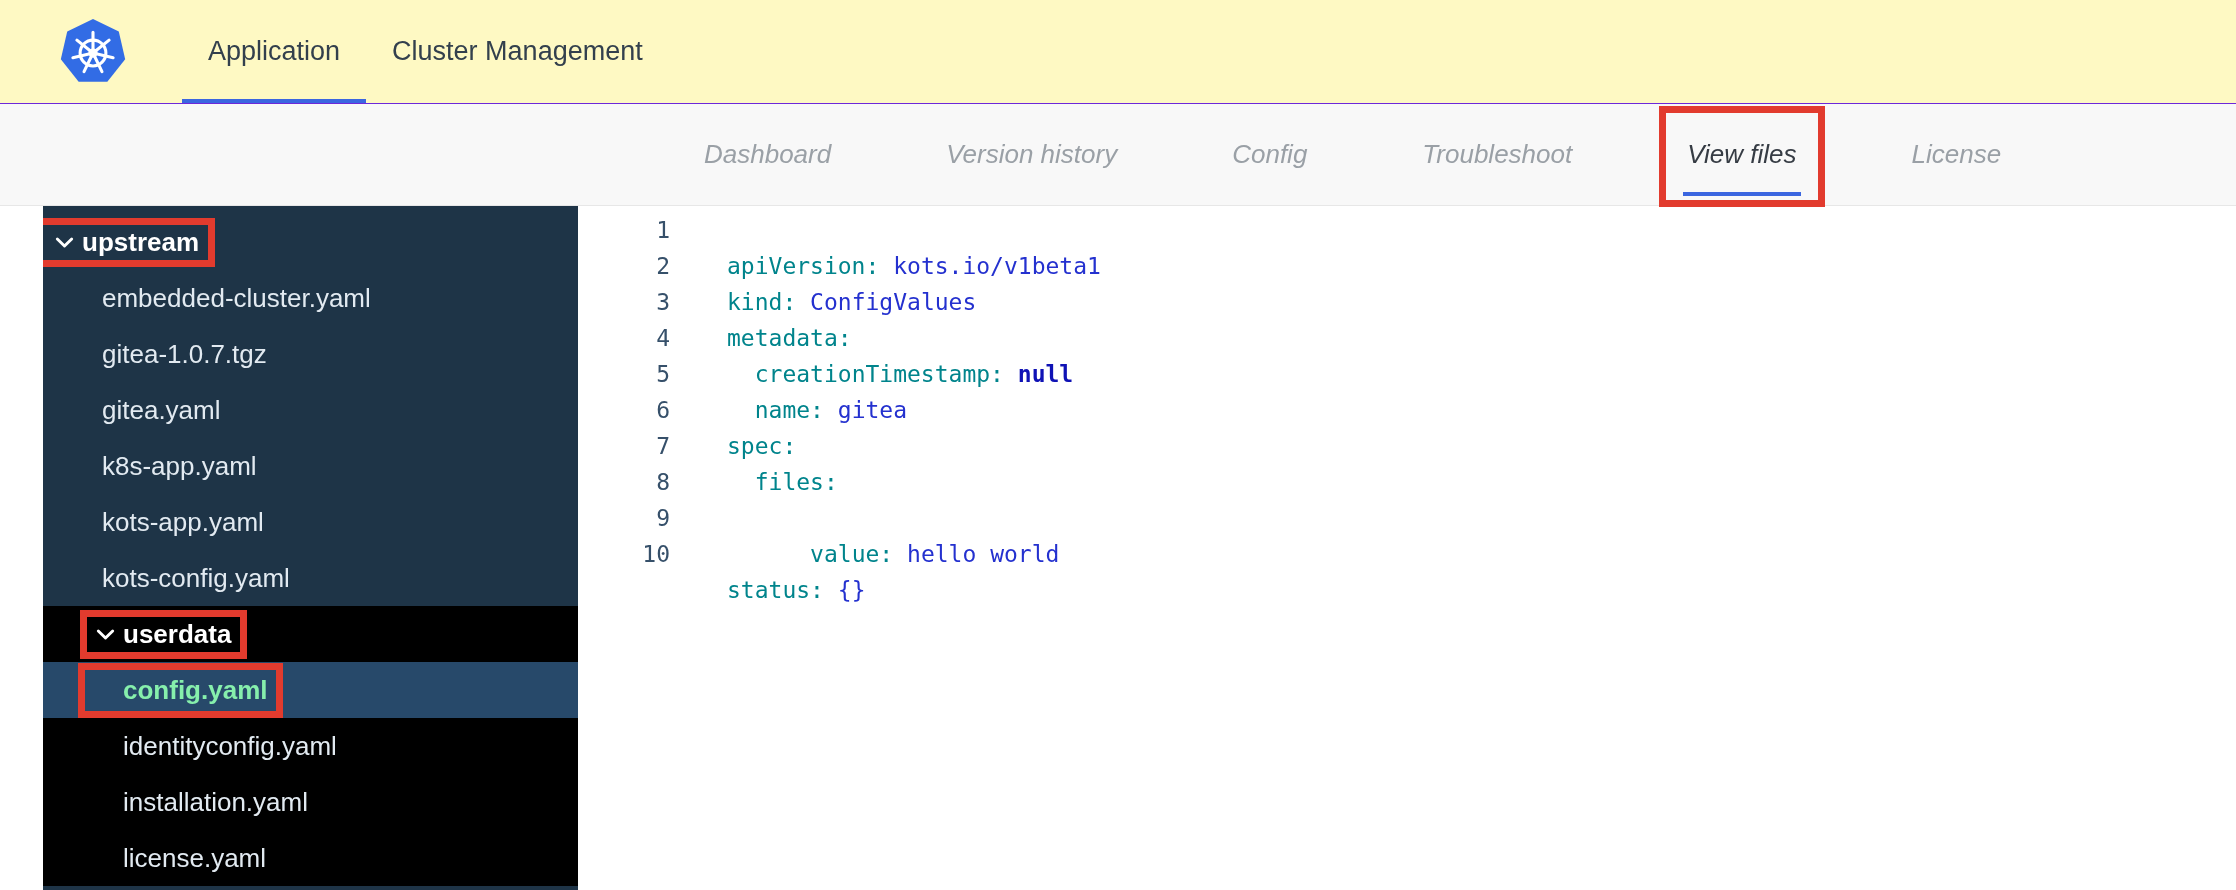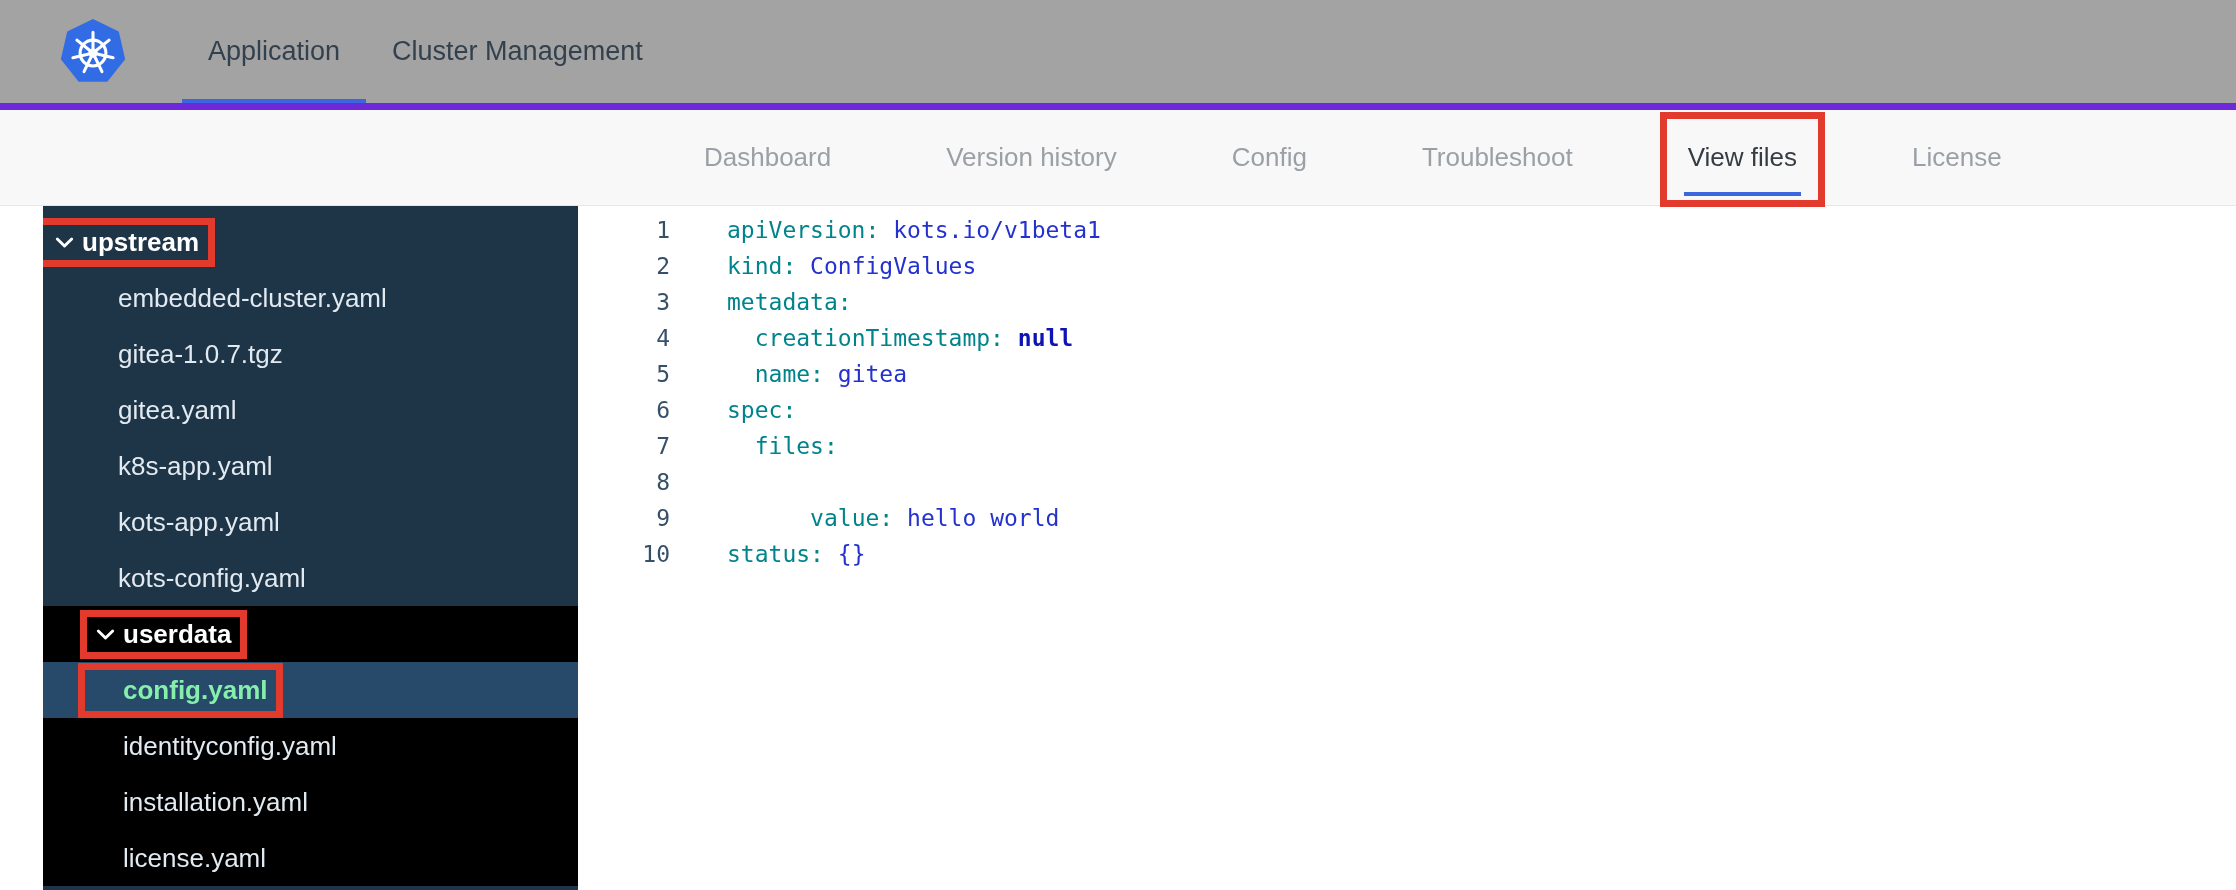--- a/index.html
+++ b/index.html
@@ -3,33 +3,33 @@
 <meta charset="utf-8">
 <style>
   * { box-sizing: border-box; }
   html,body { margin:0; padding:0; }
   body {
     width:2236px; height:890px; overflow:hidden; position:relative;
     font-family:"Liberation Sans", sans-serif; background:#ffffff;
   }
 
   
-  .header { height:103px; display:flex; align-items:stretch; background:#a3a3a3; }
+  .header { height:103px; display:flex; align-items:stretch; background:#fef9c3; }
   .logo-wrap { margin-left:60px; width:66px; display:flex; align-items:center; }
   .header-tabs { display:flex; margin-left:56px; }
   .apptab {
     display:flex; align-items:center; padding:0 26px; font-size:27px;
     color:#33404d; cursor:pointer; position:relative;
   }
   .apptab.active { box-shadow: inset 0 -4px 0 #3b66e0; }
 
   
   .subnav {
-    height:103px; background:#f8f8f8; border-top:7px solid #6d28d9;
-    border-bottom:1px solid #e7e7e7; display:flex; align-items:stretch;
+    height:103px; background:#f8f8f8; border-top:1px solid #6d28d9;
+    border-bottom:1px solid #e7e7e7; display:flex; align-items:stretch;font-style:italic;
   }
   .subnav-tabs { display:flex; gap:115px; margin-left:704px; align-items:stretch; }
   .subtab {
     display:flex; align-items:center; font-size:26px; color:#9aa0a6;
     position:relative; cursor:pointer;
   }
   .subtab.active { color:#363c44; }
   .subtab.active::before {
     content:""; position:absolute; left:-4px; right:-4px; bottom:9px;
     height:4px; background:#3b66e0;
@@ -54,35 +54,35 @@
   }
   .tree-row {
     height:56px; display:flex; align-items:center; font-size:26px;
     cursor:pointer; width:100%;
   }
   .tree-row.folder { font-weight:bold; color:#ffffff; }
   .tree-row.file { color:#e2eaf1; }
   .tree-row.in-group { background:#000000; }
   .tree-row.selected { background:#27496a; color:#86efac; font-weight:bold; }
   .lv0 { padding-left:10px; }
-  .lv1 { padding-left:75px; }
+  .lv1 { padding-left:59px; }
   .lv1.folder { padding-left:51px; }
   .lv2 { padding-left:80px; }
   .tree-inner { display:inline-flex; align-items:center; position:relative; }
   .chevron { width:23px; height:23px; margin-right:6px; display:inline-flex; color:#ffffff; flex:none; }
   .chevron svg { width:23px; height:23px; }
 
   
   .editor {
     flex:1; background:#ffffff; padding-top:6px; overflow:hidden;
     font-family:"DejaVu Sans Mono", monospace;
   }
   .code-line { display:flex; height:36px; line-height:36px; font-size:23px; white-space:pre; }
   .ln { width:92px; text-align:right; color:#36506a; flex:none; }
-  .code { margin-left:57px; }
+  .code { margin-left:57px;margin-top:36px; }
   .tok-key { color:#00848c; }
   .tok-val { color:#2431cf; }
   .tok-null { color:#0f12b5; font-weight:bold; }
   .tok-plain { color:#333333; }
 </style>
 </head>
 <body>
 
 <div class="header" data-name="app-header">
   <div class="logo-wrap" data-name="kubernetes-logo">

